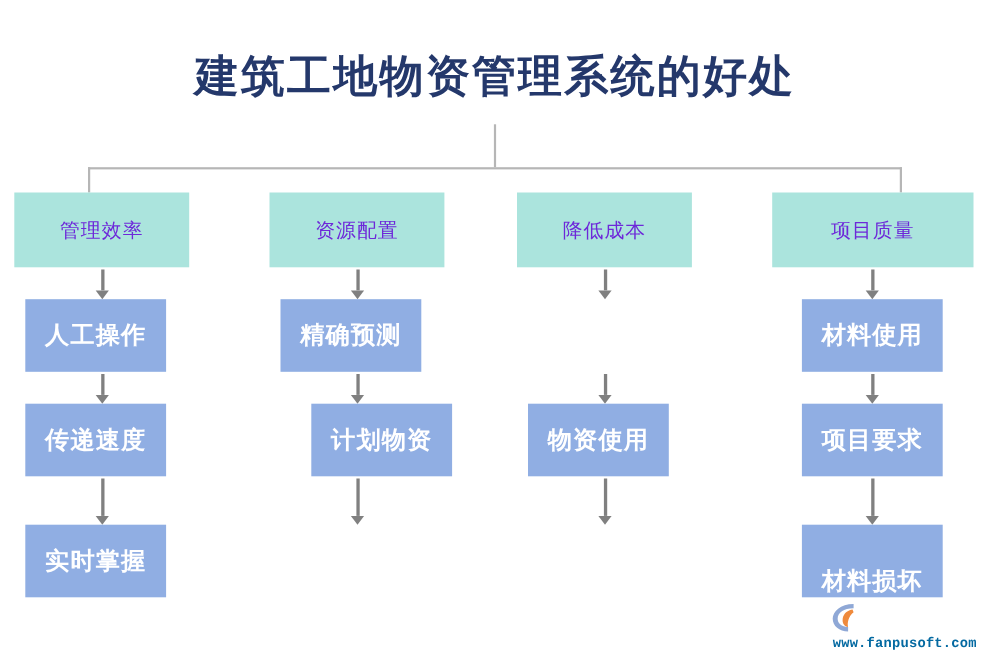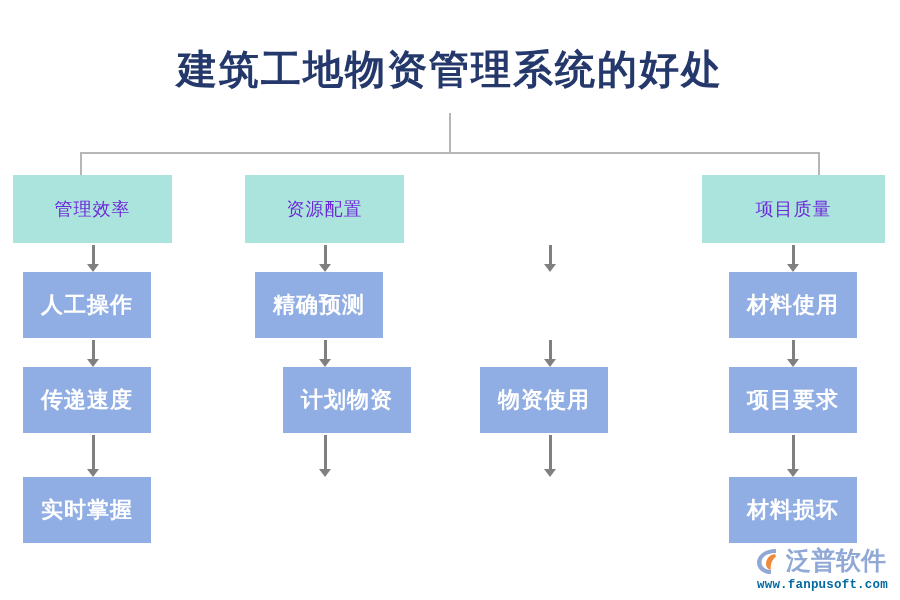--- a/index.html
+++ b/index.html
@@ -186,20 +186,23 @@
     <div class="head" style="top:19px;"></div>
   </div>
   <div class="box box-item" style="left:255px; top:367px; width:128px; height:66px;margin-left:28px;">
     <span>计划物资</span>
   </div>
   <div class="arrow" style="left:316px; top:435px; height:42px;">
     <div class="shaft" style="height:34px;"></div>
     <div class="head" style="top:34px;"></div>
   </div>
 
+  <div class="box box-head" style="left:470px; top:175px; width:159px; height:68px;">
+    <span>降低成本</span>
+  </div>
   <div class="arrow" style="left:541px; top:245px; height:27px;">
     <div class="shaft" style="height:19px;"></div>
     <div class="head" style="top:19px;"></div>
   </div>
   <div class="arrow" style="left:541px; top:340px; height:27px;">
     <div class="shaft" style="height:19px;"></div>
     <div class="head" style="top:19px;"></div>
   </div>
   <div class="box box-item" style="left:480px; top:367px; width:128px; height:66px;">
     <span>物资使用</span>
@@ -223,28 +226,27 @@
     <div class="shaft" style="height:19px;"></div>
     <div class="head" style="top:19px;"></div>
   </div>
   <div class="box box-item" style="left:729px; top:367px; width:128px; height:66px;">
     <span>项目要求</span>
   </div>
   <div class="arrow" style="left:784px; top:435px; height:42px;">
     <div class="shaft" style="height:34px;"></div>
     <div class="head" style="top:34px;"></div>
   </div>
-  <div class="box box-item" style="left:729px; top:477px; width:128px; height:66px;">
+  <div class="box box-item" style="left:729px; top:477px; width:128px; height:66px;align-items:flex-end;">
     <span>材料损坏</span>
   </div>
 
   <div id="logo">
     <div class="logo-row">
       <svg class="logo-mark" viewBox="0 0 30 30">
         <path d="M21 3 C9 3 2 10 2 16.5 C2 23 8 28 16 28 L16 24 C10 24 6.5 20.5 6.5 16.5 C6.5 11 12 7 21 7 Z" fill="#8fa8d6"></path>
         <path d="M20 8 C14 9 11 13 11 18 C11 21 13 23.5 16 24 C15 20 16.5 14 21 10.5 Z" fill="#ef8a3c"></path>
       </svg>
-      <span class="logo-word">泛普软件</span>
     </div>
     <div class="logo-url">www.fanpusoft.com</div>
   </div>
 
 </div>
 
 </body></html>

